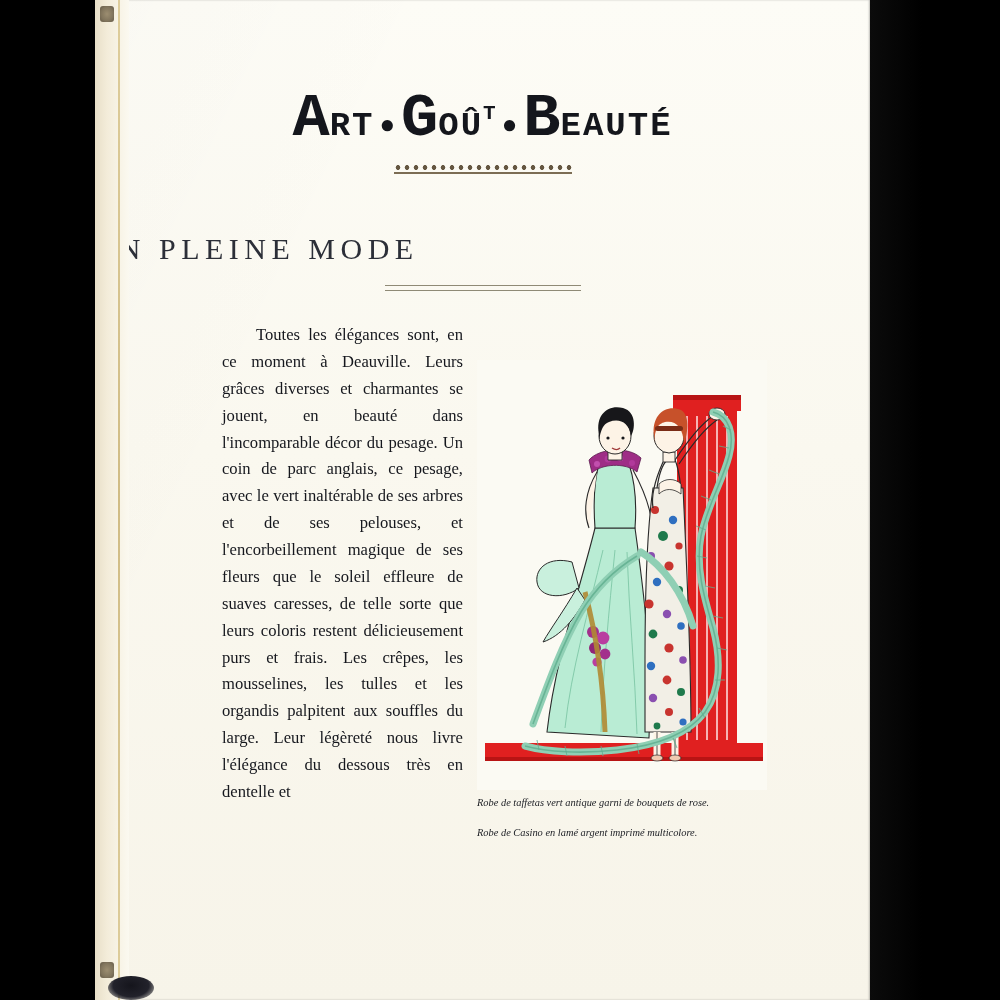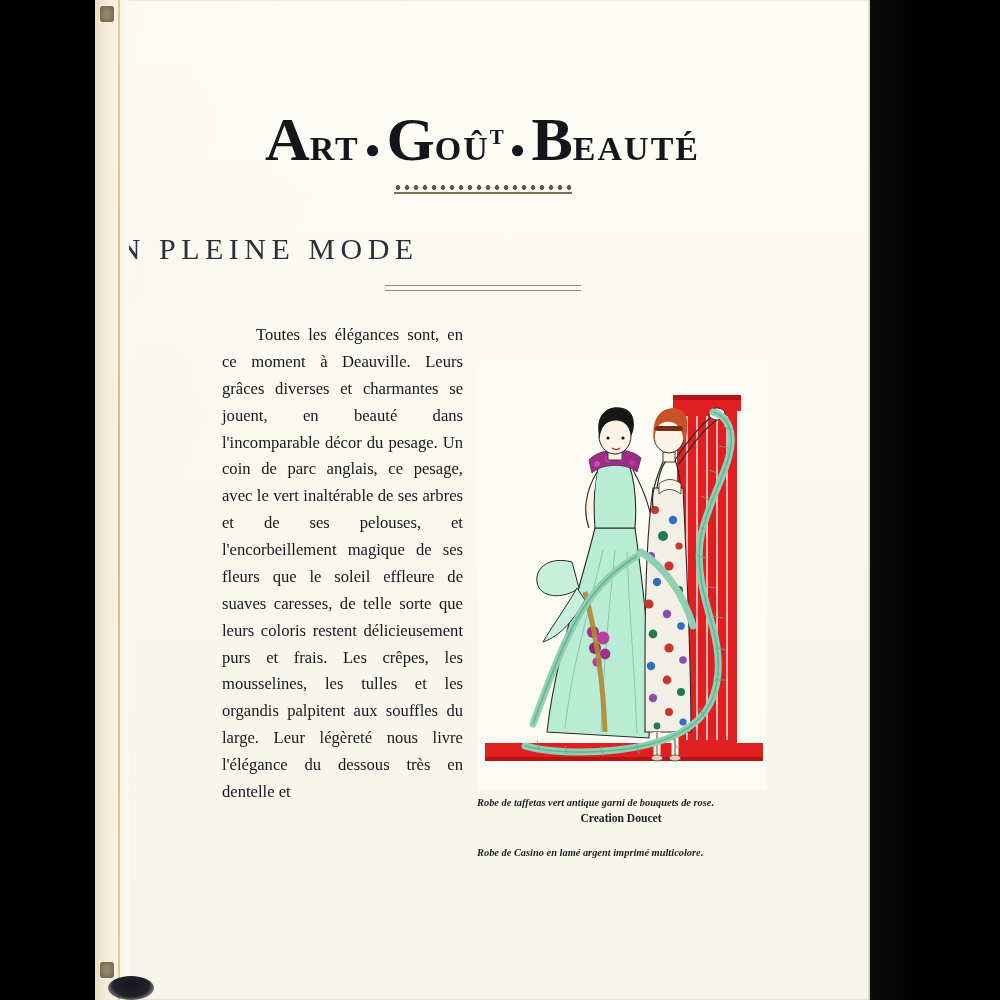--- a/index.html
+++ b/index.html
@@ -82,27 +82,26 @@
 
   
   #masthead {
     position: absolute;
     left: 0;
     top: 88px;
     width: 775px;
     text-align: center;
   }
   #logo {
-    font-family: Liberation Serif, serif;
+    font-family: Liberation Mono, monospace;
     color: #14161c;
     letter-spacing: 1px;
     line-height: 1;
     font-size: 46px;
     white-space: nowrap;
-    margin-top: 20px;
   }
   #logo .cap {
     font-size: 62px;
     font-weight: 700;
     letter-spacing: 0px;
   }
   #logo .sm {
     font-size: 34px;
     font-weight: 700;
     letter-spacing: 2px;
@@ -177,21 +176,20 @@
     text-justify: inter-word;
   }
   #article p { margin: 0; }
   #article .indent { text-indent: 34px; }
 
   
   #illus-wrap {
     float: right;
     width: 290px;
     margin: 38px 0 0 14px;
-    font-weight: bold;
   }
   #plate {
     position: relative;
     width: 290px;
     height: 430px;
     background: #fbfaf3;
     overflow: hidden;
   }
   #plate svg { display: block; }
   .caption {
@@ -370,21 +368,20 @@
               <line x1="160" y1="384" x2="162" y2="394"></line>
                 <line x1="124" y1="386" x2="126" y2="396"></line>
               <line x1="88" y1="386" x2="90" y2="396"></line>
                 <line x1="60" y1="380" x2="62" y2="390"></line>
             </g>
           </svg>
         </div>
 
         <div class="cap-block">
           <div class="caption cap-it">Robe de taffetas vert antique garni de bouquets de rose.</div>
-          <div class="caption cap-cre">Creation Doucet</div>
           <div class="caption cap-it" style="margin-top:17px">Robe de Casino en lamé argent imprimé multicolore.</div>
         </div>
       </div>
 
       <p class="indent">Toutes les élégances sont, en ce moment à Deauville. Leurs grâces diverses et charmantes se jouent, en beauté dans l'incomparable décor du pesage. Un coin de parc anglais, ce pesage, avec le vert inaltérable de ses arbres et de ses pelouses, et l'encorbeillement magique de ses fleurs que le soleil effleure de suaves caresses, de telle sorte que leurs coloris restent délicieusement purs et frais. Les crêpes, les mousselines, les tulles et les organdis palpitent aux souffles du large. Leur légèreté nous livre l'élégance du dessous très en dentelle et</p>
     </div>
 
   </div>
 
   <div id="gutter"></div>

